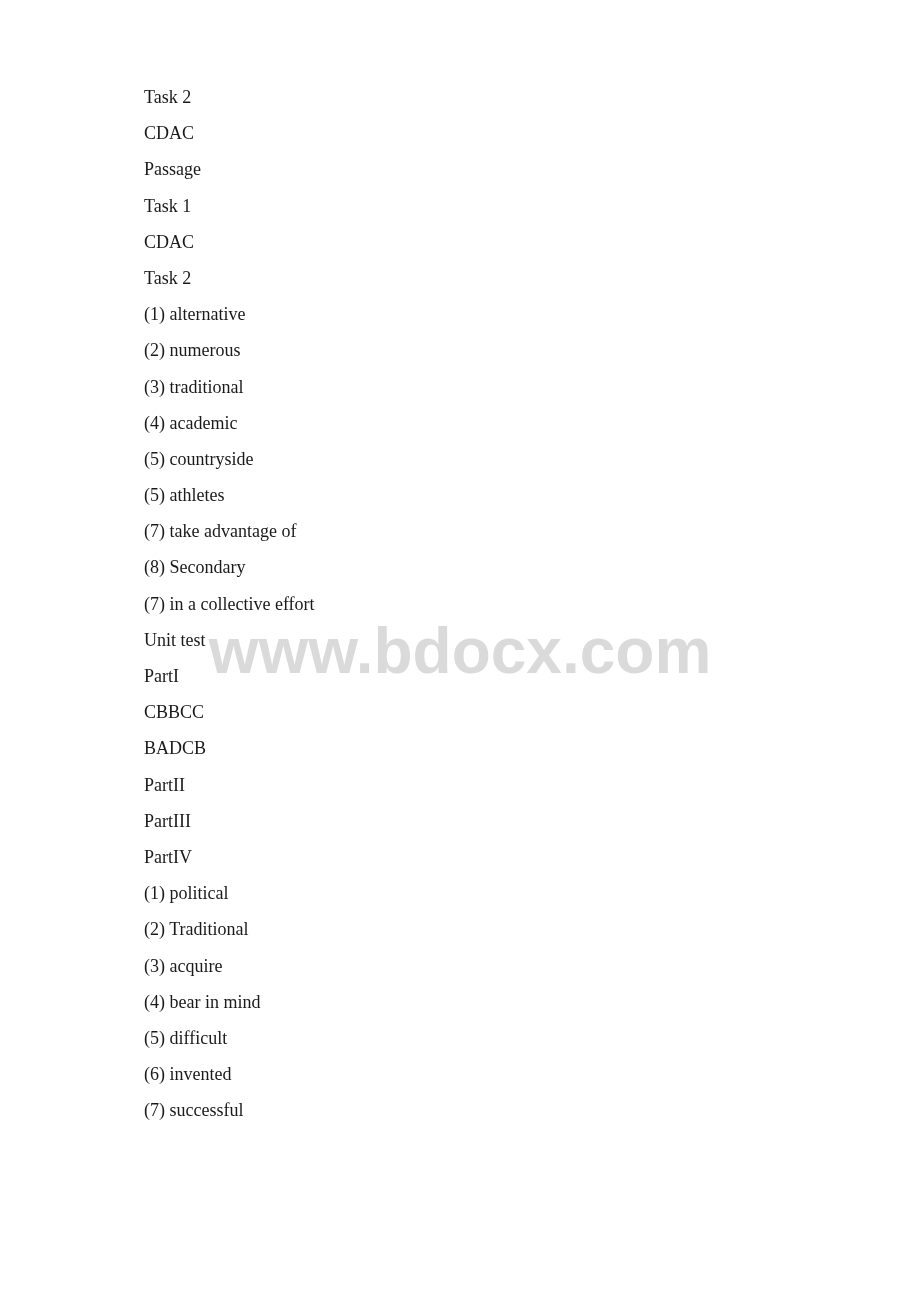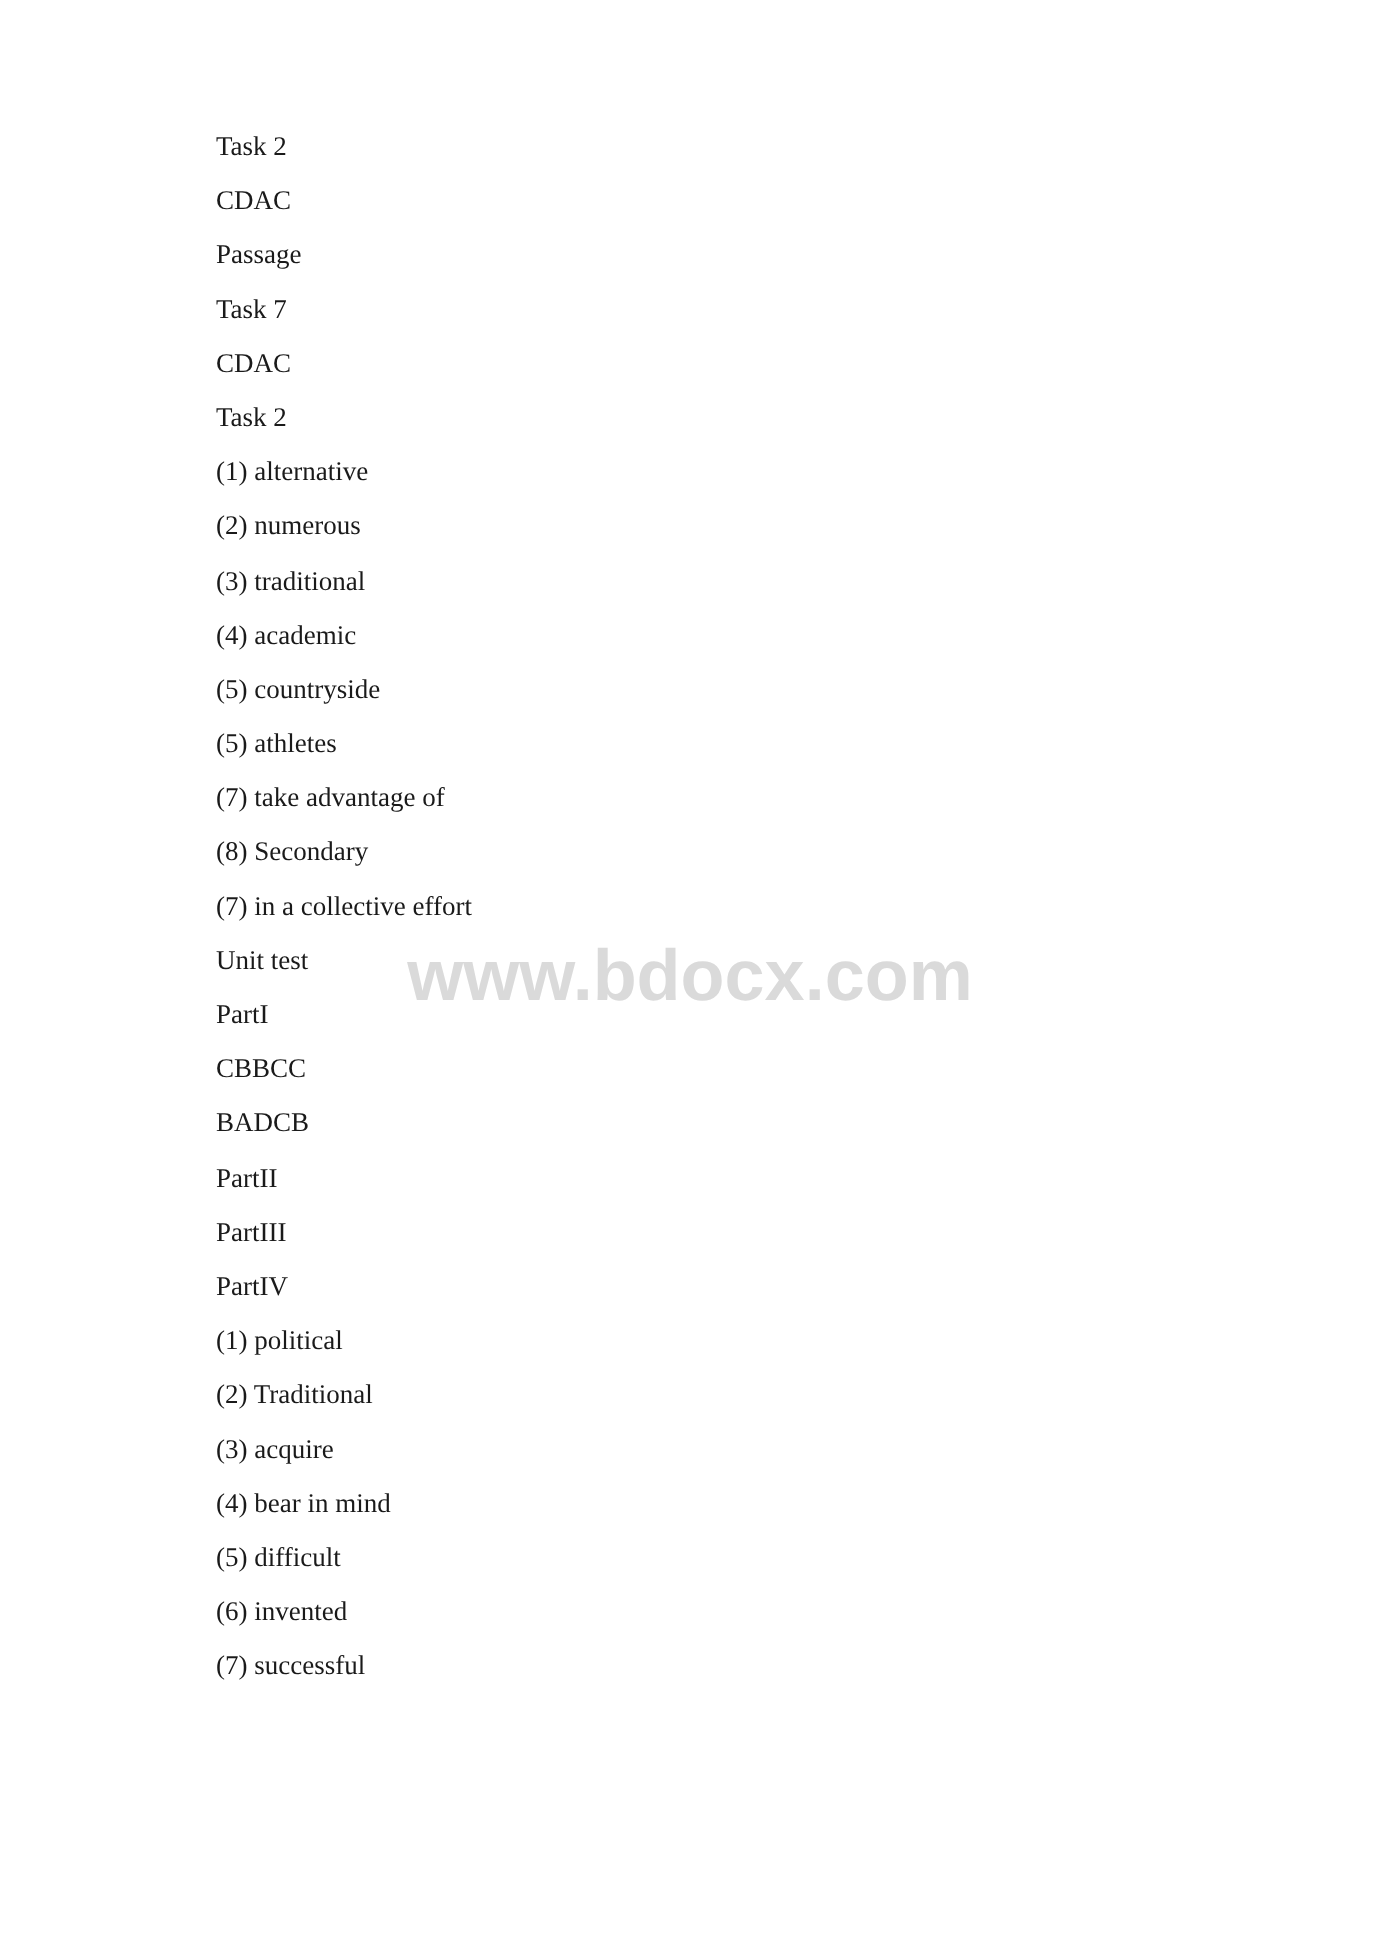--- a/index.html
+++ b/index.html
@@ -26,39 +26,39 @@
     .line {
       display: block;
       margin-bottom: 2px;
     }
 
     .watermark {
       position: absolute;
       top: 50%;
       left: 50%;
       transform: translate(-50%, -50%);
-      font-size: 48px;
+      font-size: 64px;
       font-family: Arial, sans-serif;
       font-weight: bold;
       color: rgba(150, 150, 150, 0.35);
       white-space: nowrap;
       pointer-events: none;
       z-index: 10;
     }
   </style>
 </head>
 <body>
 
 <div class="watermark">www.bdocx.com</div>
 
 <div class="content">
 <span class="line">Task 2</span>
     <span class="line">CDAC</span>
     <span class="line">Passage</span>
-    <span class="line">Task 7</span>
+    <span class="line">Task 1</span>
     <span class="line">CDAC</span>
     <span class="line">Task 2</span>
     <span class="line">(1) alternative</span>
     <span class="line">(2) numerous</span>
     <span class="line">(3) traditional</span>
     <span class="line">(4) academic</span>
     <span class="line">(5) countryside</span>
     <span class="line">(5) athletes</span>
     <span class="line">(7) take advantage of</span>
     <span class="line">(8) Secondary</span>

